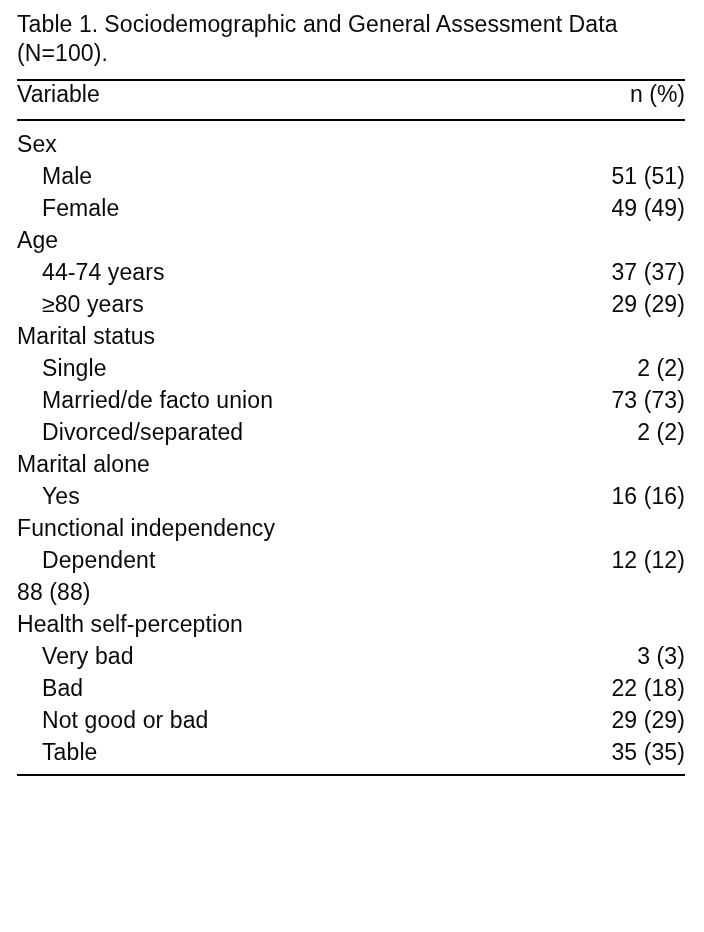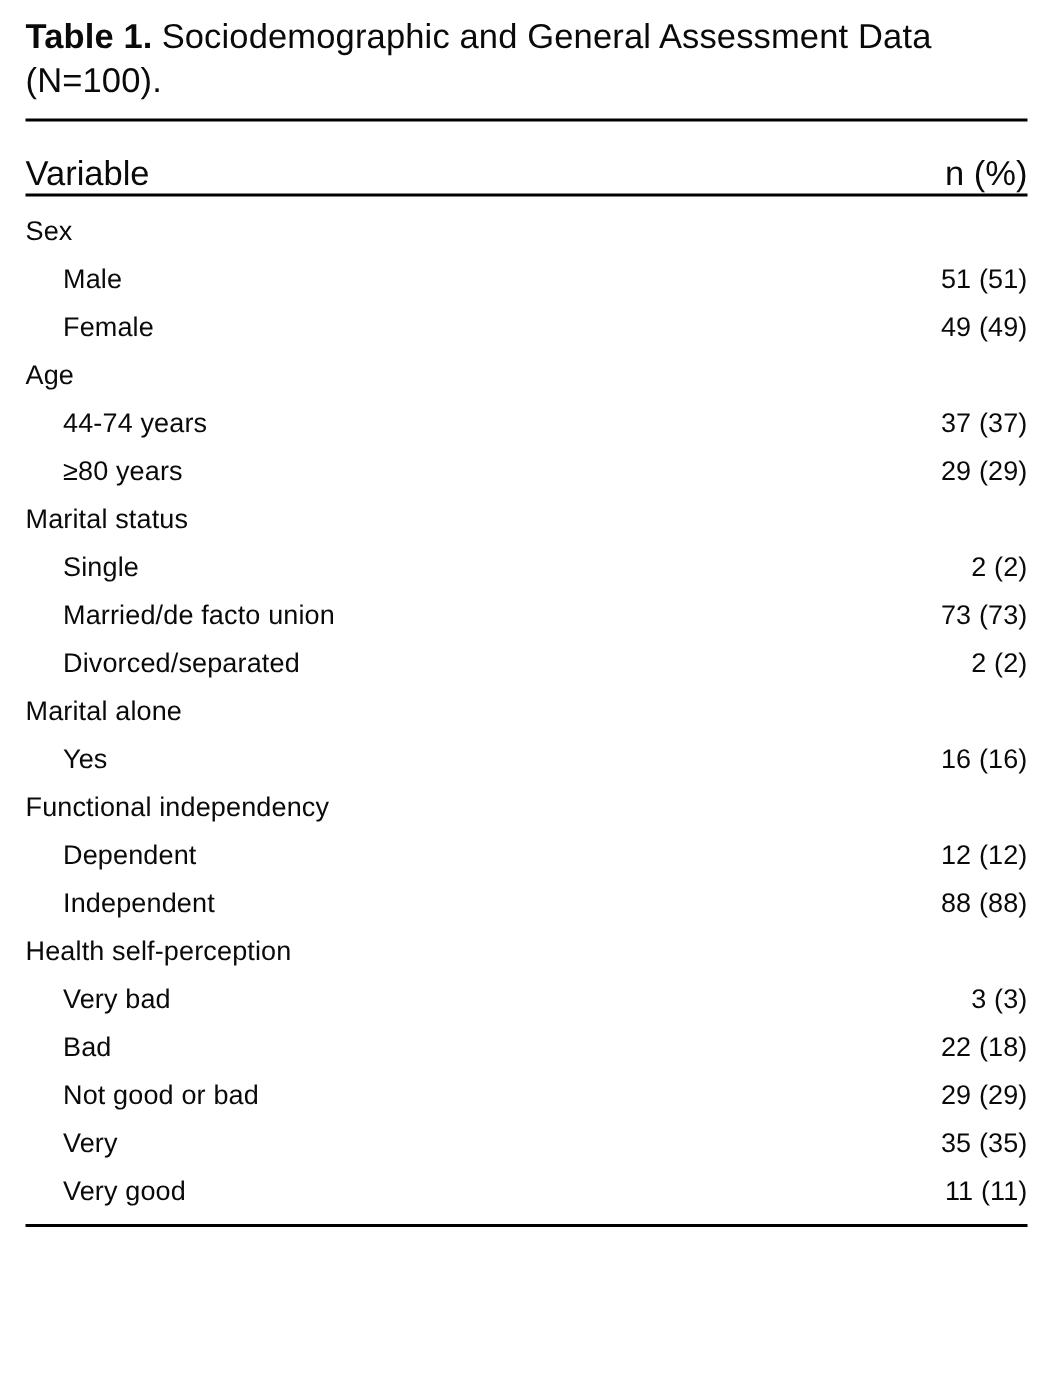--- a/index.html
+++ b/index.html
@@ -20,44 +20,44 @@
     padding: 6px 19px 0 17px;
   }
   .caption {
     font-size: 23px;
     line-height: 29px;
     padding-top: 4px;
     margin-bottom: 11px;
     letter-spacing: 0.1px;
   }
   .caption strong {
-    font-weight: 700;
+    font-weight: 400;
     margin-right: 6px;
     margin-top: 28px;
   }
   .rule {
     height: 0;
     border-top: 2px solid #000000;
   }
   .head-row {
     display: flex;
     justify-content: space-between;
-    align-items: flex-end;
-    height: 48px;
+    align-items: flex-start;
+    height: 38px;
     font-size: 23px;
   }
   .tbody {
     padding: 7px 0 6px 0;
   }
   .row {
     display: flex;
     justify-content: space-between;
     align-items: center;
     line-height: 32px;
-    font-size: 18px;
+    font-size: 23px;
     letter-spacing: 0.1px;
   }
   .row .lbl { white-space: pre; }
   .row .val { white-space: pre; text-align: right; }
   .row.item .lbl { padding-left: 25px; }
 </style>
 </head>
 <body>
 
 <div class="page">
@@ -128,45 +128,40 @@
     </div>
     <div class="row section">
       <span class="lbl">Functional independency</span>
       <span class="val"></span>
     </div>
     <div class="row item">
       <span class="lbl">Dependent</span>
       <span class="val">12 (12)</span>
     </div>
     <div class="row item">
-      <span class="lbl">Independent</span>
       <span class="val">88 (88)</span>
     </div>
     <div class="row section">
       <span class="lbl">Health self-perception</span>
       <span class="val"></span>
     </div>
     <div class="row item">
       <span class="lbl">Very bad</span>
       <span class="val">3 (3)</span>
     </div>
     <div class="row item">
       <span class="lbl">Bad</span>
       <span class="val">22 (18)</span>
     </div>
     <div class="row item">
       <span class="lbl">Not good or bad</span>
       <span class="val">29 (29)</span>
     </div>
     <div class="row item">
-      <span class="lbl">Very</span>
+      <span class="lbl">Table</span>
       <span class="val">35 (35)</span>
-    </div>
-    <div class="row item">
-      <span class="lbl">Very good</span>
-      <span class="val">11 (11)</span>
     </div>
 
   </div>
 
   <div class="rule"></div>
 
 </div>
 
 </body></html>

